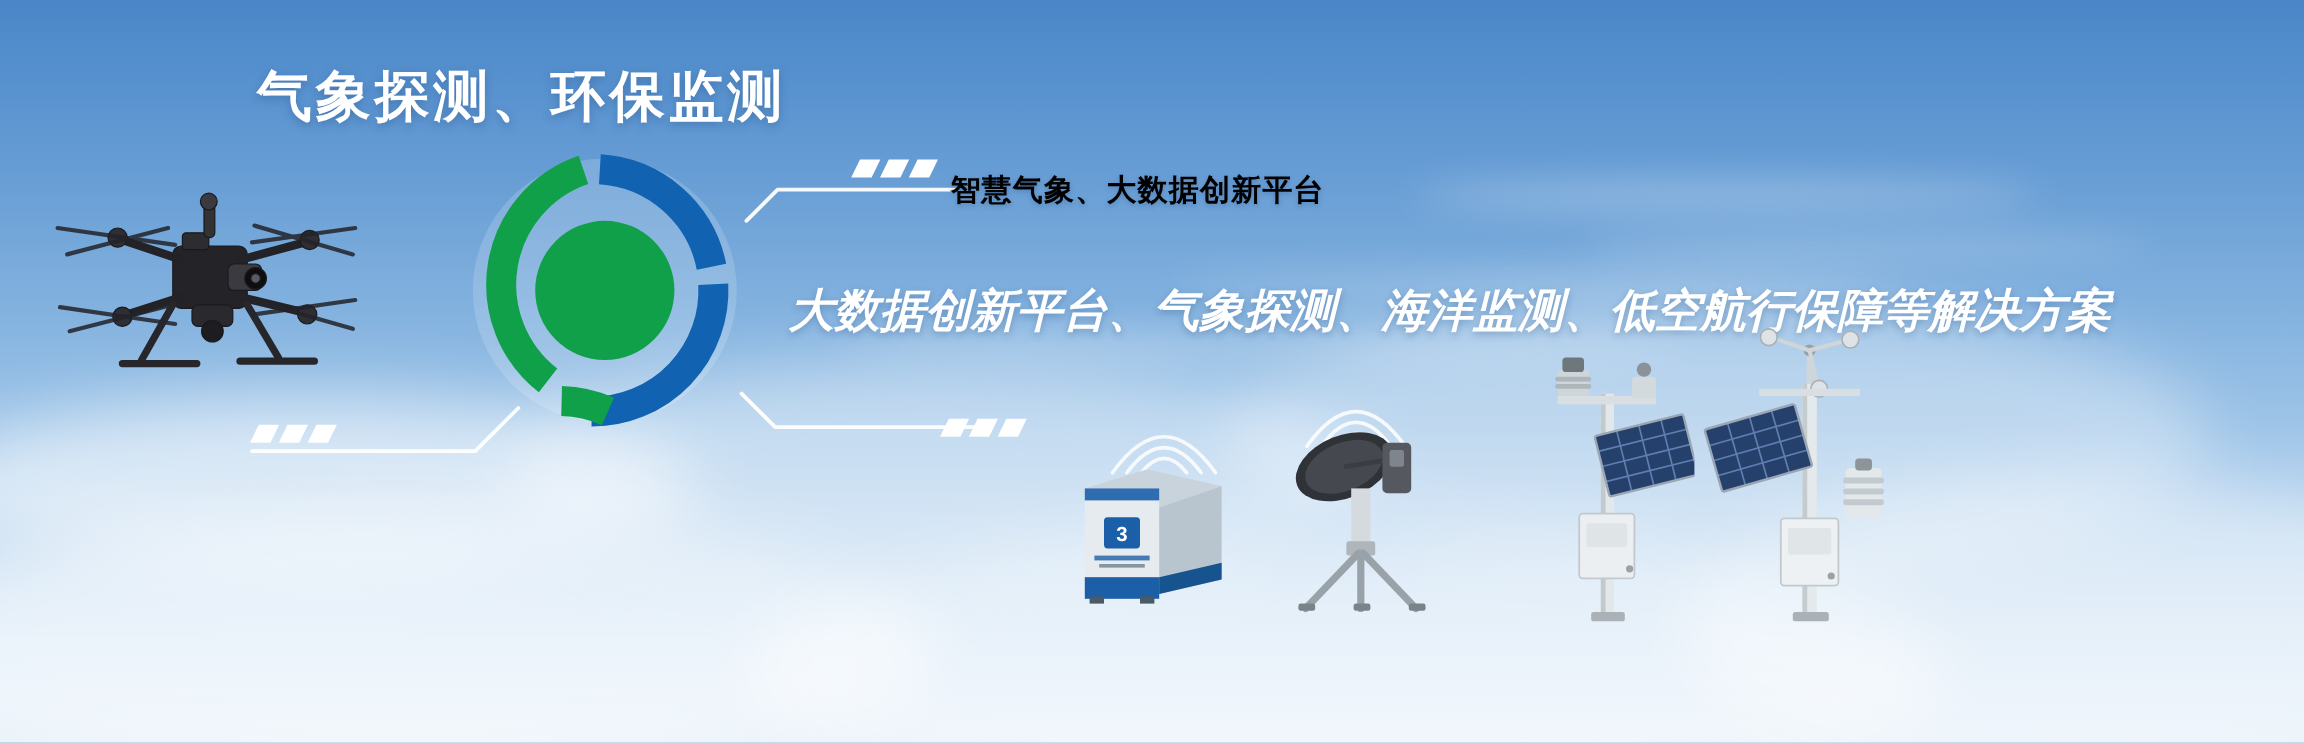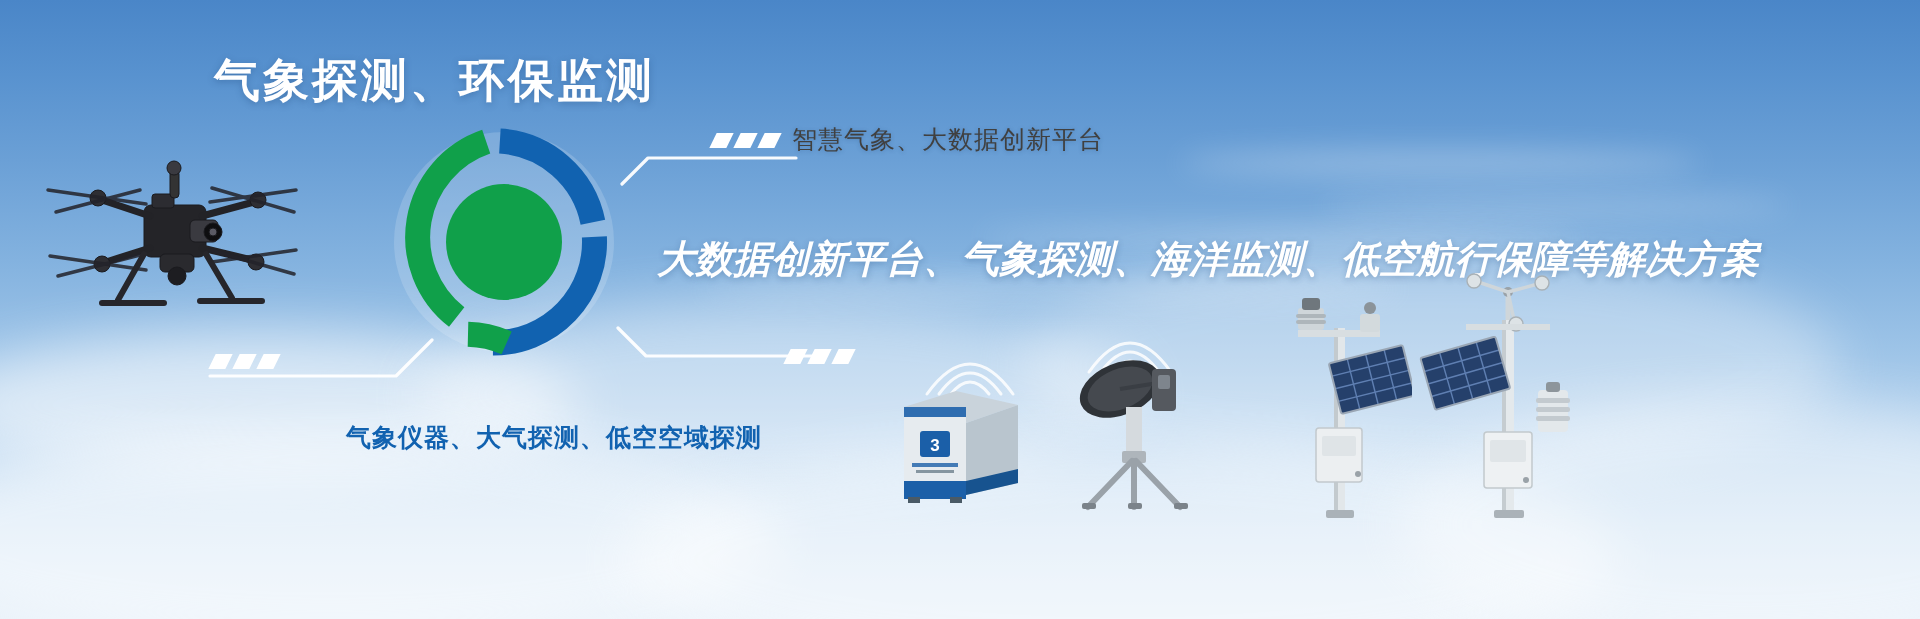--- a/index.html
+++ b/index.html
@@ -45,22 +45,22 @@
   .donut svg{display:block;}
   
   .conn{position:absolute;pointer-events:none;}
   .slashes{position:absolute;display:flex;gap:7px;}
   .slashes i{
     display:block;width:17px;height:15px;background:#ffffff;
     transform:skewX(-26deg);
   }
   
   .callout-top{
-    position:absolute;left:792px;top:123px;
-    font-size:25px;font-weight:normal;color:#404040;letter-spacing:1px;
+    position:absolute;left:792px;top:142px;
+    font-size:25px;font-weight:bold;color:#000000;letter-spacing:1px;
     white-space:nowrap;text-shadow:0 1px 4px rgba(30,70,120,.3);
   }
   .main-line{
     position:absolute;left:657px;top:234px;
     font-size:38px;font-weight:bold;color:#ffffff;letter-spacing:0px;
     white-space:nowrap;font-style:italic;
     text-shadow:0 2px 6px rgba(30,70,120,.3);
   }
   .callout-bottom{
     position:absolute;left:346px;top:421px;
@@ -186,21 +186,20 @@
   <div class="slashes" style="left:212px;top:354px;">
     <i></i>
       <i></i>
       <i></i>
   </div>
 
   <div class="title">气象探测、环保监测</div>
 
   <div class="main-line">大数据创新平台、气象探测、海洋监测、低空航行保障等解决方案</div>
 
-  <div class="callout-bottom">气象仪器、大气探测、低空空域探测</div>
 
   <svg class="wave" style="left:915px;top:330px;width:110px;height:70px;" width="110" height="70" viewBox="0 0 110 70">
     <g fill="none" stroke="#ffffff" stroke-width="3" opacity=".85" stroke-linecap="round">
       <path d="M 36 64 Q 55 40 74 64"></path>
       <path d="M 24 64 Q 55 22 86 64"></path>
       <path d="M 12 64 Q 55 4 98 64"></path>
     </g>
   </svg>
 
   <svg class="equip" style="left:890px;top:385px;width:140px;height:120px;" width="140" height="120" viewBox="0 0 140 120">

